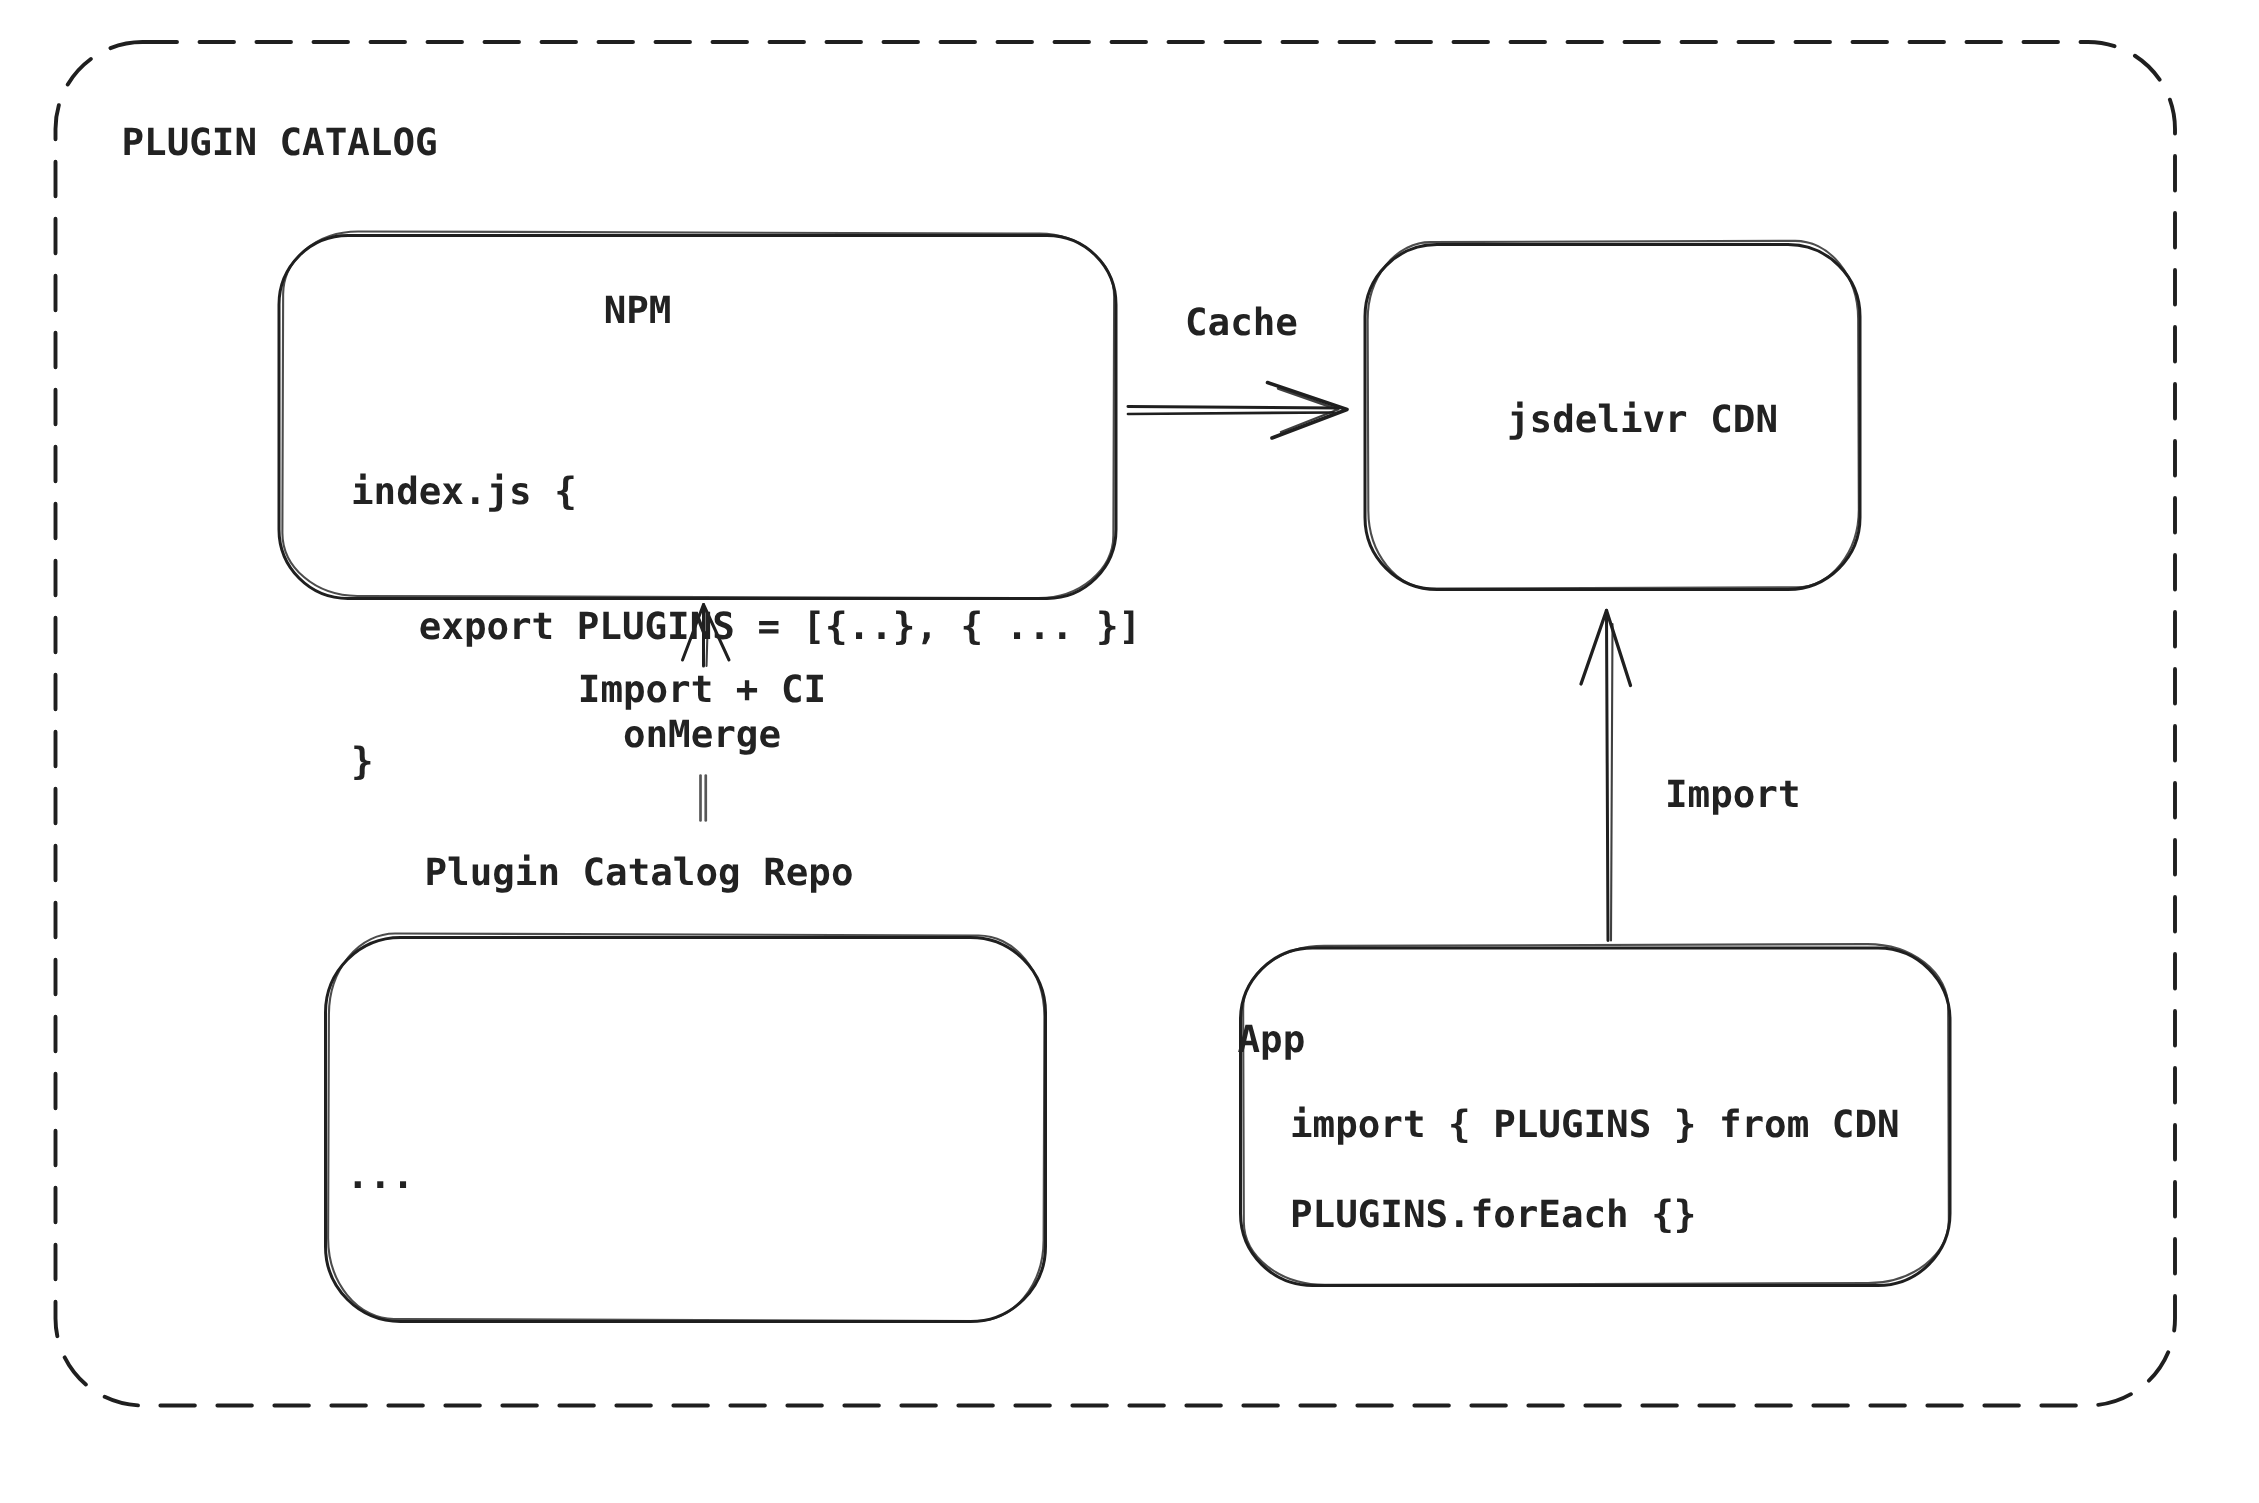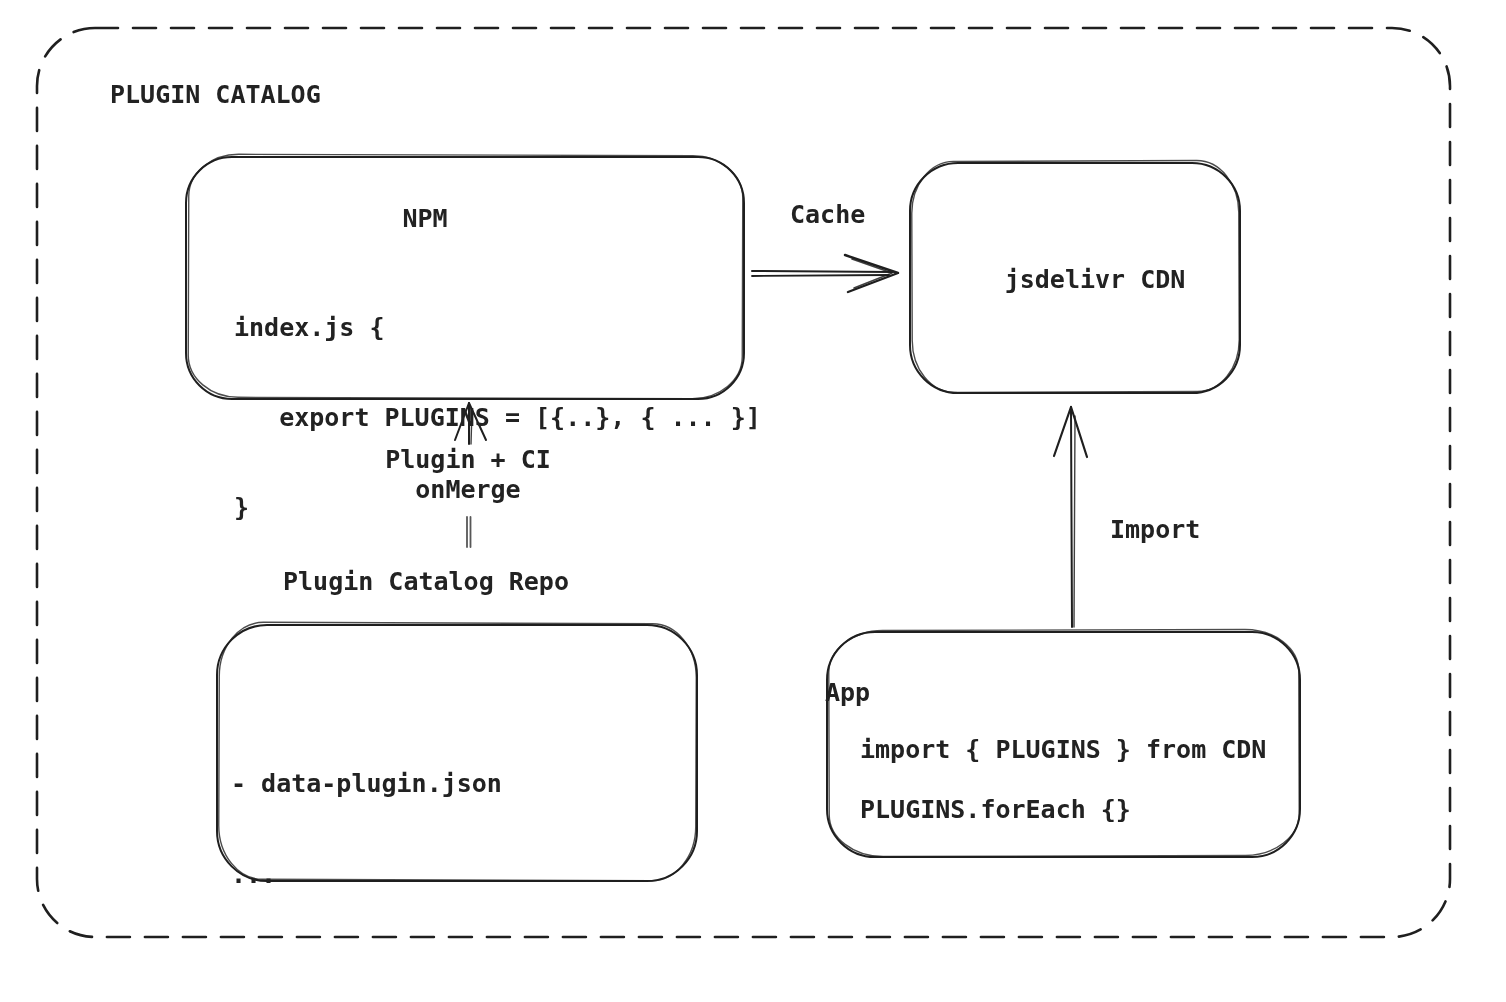--- a/index.html
+++ b/index.html
@@ -87,39 +87,38 @@
     </g>
 
     <g>
       <path d="M1071 410 L1072 627" stroke-width="2"></path>
       <path d="M1075 416 L1074 627" stroke-width="1.4" opacity="0.85"></path>
       <path d="M1071 407 L1054 456" stroke-width="2.2"></path>
       <path d="M1071 407 L1087 457" stroke-width="2.2"></path>
     </g>
   </svg>
 
-  <div class="txt" style="left:110px; top:80px;">PLUGIN CATALOG</div>
+  <div class="txt" style="left:81px; top:80px;">PLUGIN CATALOG</div>
 
-  <div class="txt center" style="left:330px; top:192px; width:190px;margin-top:12px;">NPM</div>
+  <div class="txt center" style="left:330px; top:192px; width:190px;">NPM</div>
   <div class="txt codeblock" style="left:215px; top:253px;">
     <div>index.js {</div>
     <div>   export PLUGINS = [{..}, { ... }]</div>
     <div>}</div>
   </div>
 
   <div class="txt" style="left:790px; top:200px;">Cache</div>
 
   <div class="txt center" style="left:930px; top:265px; width:330px;">jsdelivr CDN</div>
 
-  <div class="txt center multiline" style="left:328px; top:445px; width:280px;">Plugin + CI
+  <div class="txt center multiline" style="left:328px; top:445px; width:280px;">Import + CI
 onMerge</div>
 
   <div class="txt" style="left:283px; top:567px;">Plugin Catalog Repo</div>
   <div class="txt repo-items" style="left:231px; top:708px;">
-    <div>- data-plugin.json</div>
     <div>...</div>
   </div>
 
   <div class="txt" style="left:1110px; top:515px;">Import</div>
 
   <div class="txt" style="left:825px; top:678px;">App</div>
   <div class="txt" style="left:860px; top:735px;">import { PLUGINS } from CDN</div>
   <div class="txt" style="left:860px; top:795px;">PLUGINS.forEach {}</div>
 
 </div>

